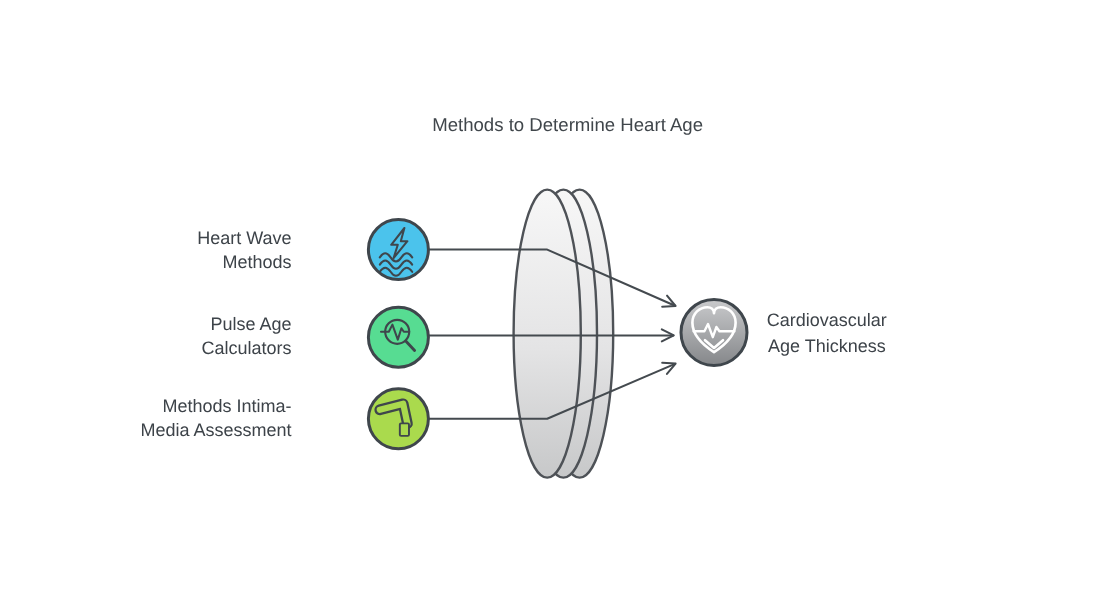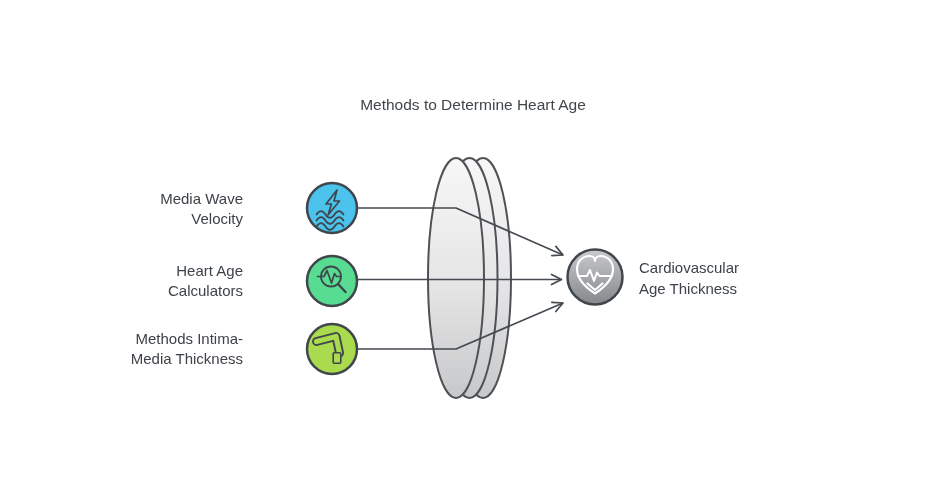--- a/index.html
+++ b/index.html
@@ -10,21 +10,21 @@
   }
   .stage{position:relative;width:873px;height:499px;overflow:hidden;background:#ffffff}
   .title{
     position:absolute;left:473px;top:96px;transform:translateX(-50%);
     font-size:15.5px;line-height:18px;color:#40464b;white-space:nowrap;
   }
   .art{position:absolute;left:0;top:0;display:block}
   .label{position:absolute;font-size:15px;line-height:20px;color:#3d4349}
   .label span{display:block}
   .label.left{right:630px;text-align:right;white-space:nowrap}
-  .label.right{left:639px;top:257px;line-height:21px;text-align:left;white-space:nowrap}
+  .label.right{left:639px;top:257px;line-height:21px;text-align:center;white-space:nowrap}
   .l1{top:189px}
   .l2{top:261px}
   .l3{top:329px}
 </style>
 </head>
 <body>
 
 <div class="stage">
 
   <div class="title">Methods to Determine Heart Age</div>
@@ -91,30 +91,30 @@
         <path stroke-width="2.2" d="M595,293.5 C585,287 577,279.5 577,269 C577,261 583,256 589.5,256
                  C592.5,256 595,257.8 595,261 C595,257.8 597.5,256 600.5,256
                  C607,256 613,261 613,269 C613,279.5 605,287 595,293.5 Z"></path>
         <path stroke-width="2" d="M578,276 L587,276 L590,270 L594,281 L597,272.5 L599.5,276 L612,276"></path>
         <path stroke-width="2.2" d="M587.5,283.5 L595,290 L602.5,283.5"></path>
       </g>
     </g>
   </svg>
 
   <div class="label left l1">
-    <span>Media Wave</span>
-    <span>Velocity</span>
+    <span>Heart Wave</span>
+    <span>Methods</span>
   </div>
   <div class="label left l2">
-    <span>Heart Age</span>
+    <span>Pulse Age</span>
     <span>Calculators</span>
   </div>
   <div class="label left l3">
     <span>Methods Intima-</span>
-    <span>Media Thickness</span>
+    <span>Media Assessment</span>
   </div>
 
   <div class="label right">
     <span>Cardiovascular</span>
     <span>Age Thickness</span>
   </div>
 
 </div>
 
 </body></html>

